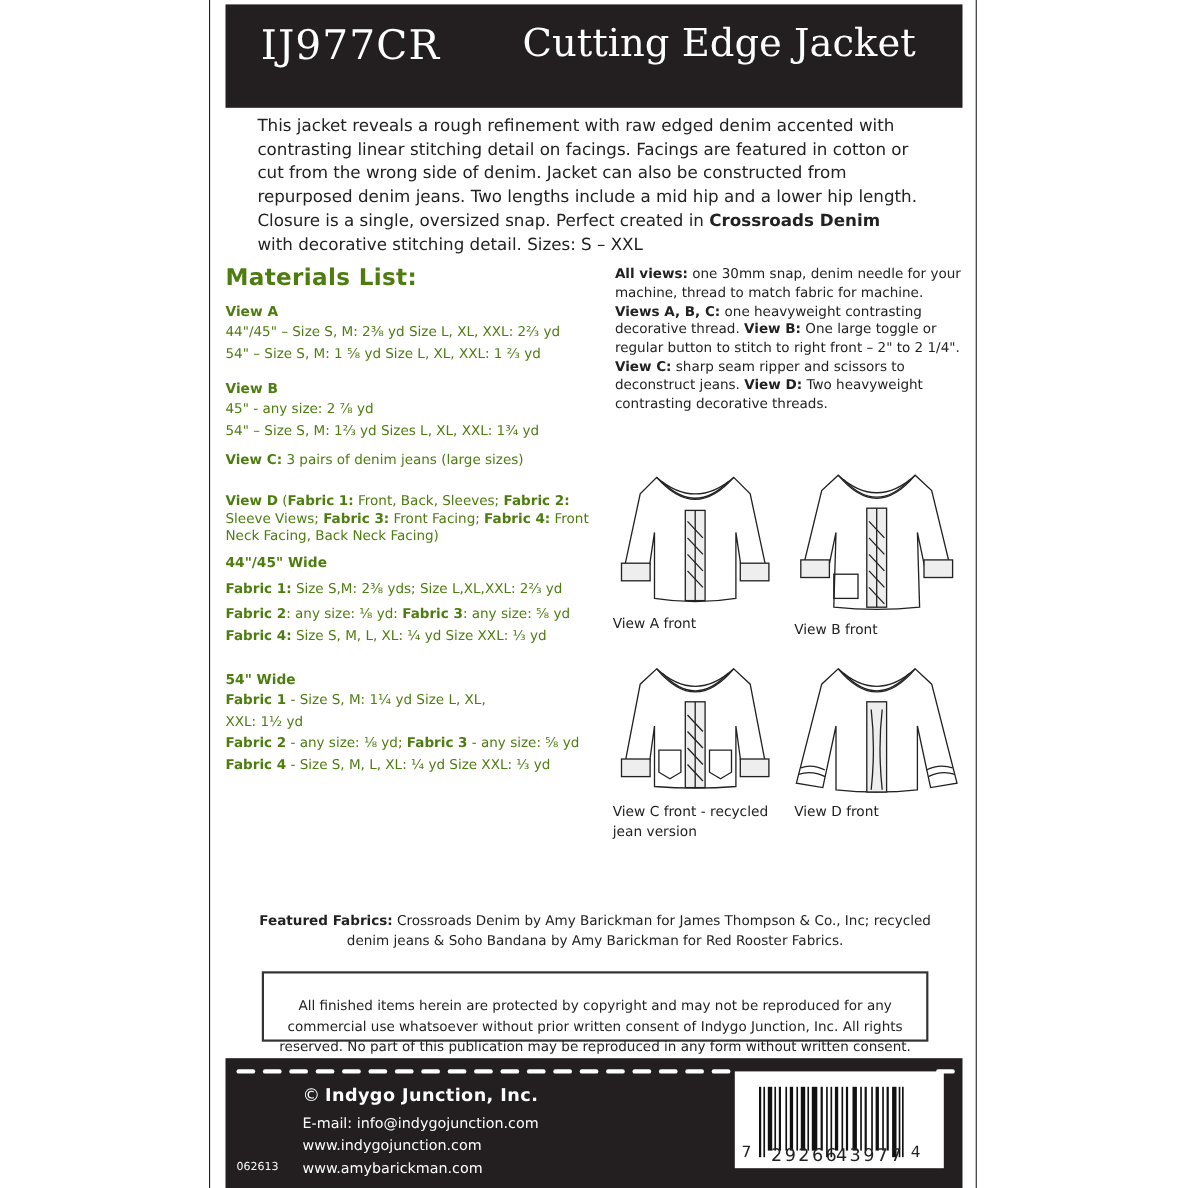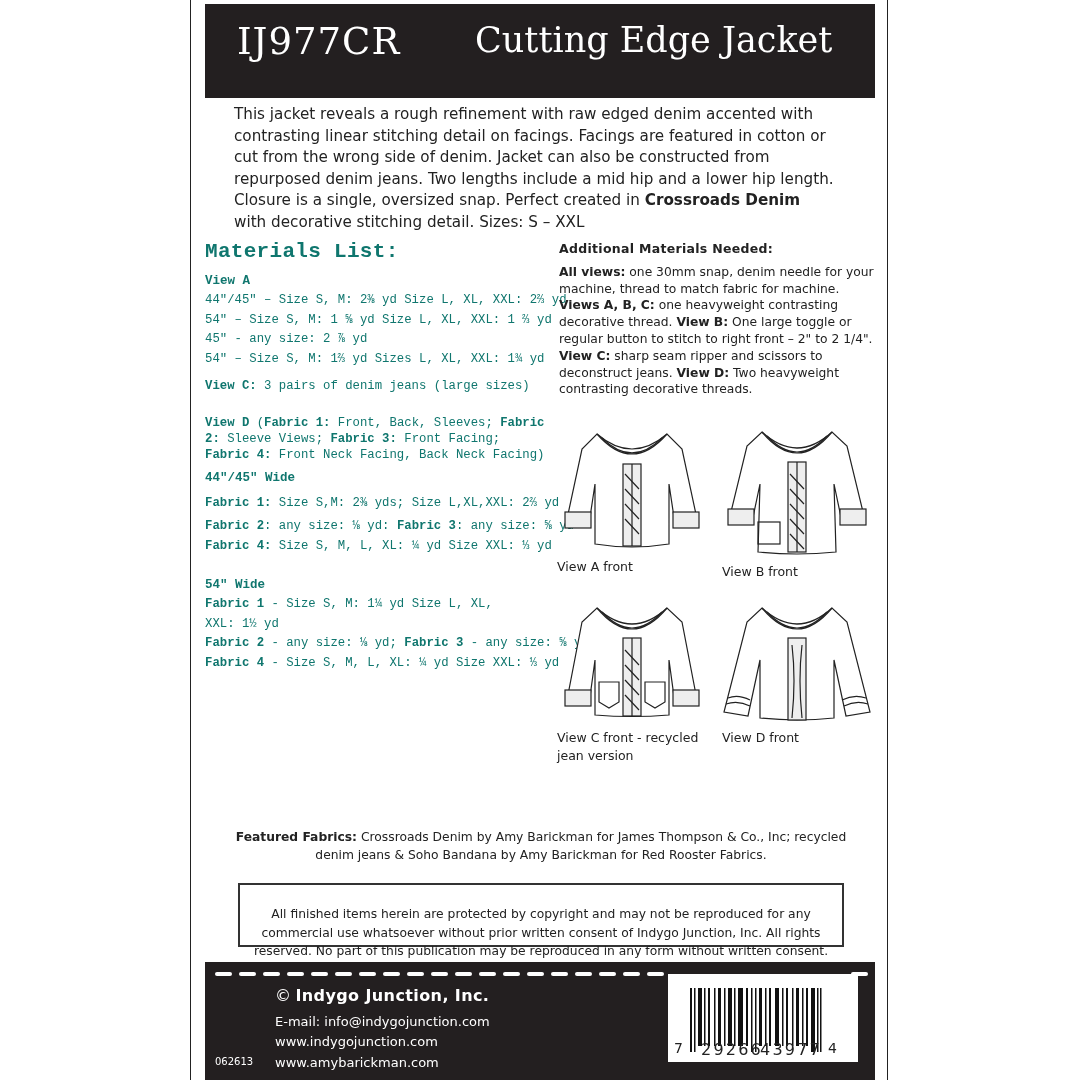--- a/index.html
+++ b/index.html
@@ -19,21 +19,21 @@
     position: absolute; left: 32px; top: 16px; font-family: "DejaVu Serif", serif; font-size: 37px; letter-spacing: 1px;
   }
   .header .title {
     position: absolute; left: 270px; top: 16px; font-family: "DejaVu Serif", serif; font-size: 35px;
   }
   .intro {
     position: absolute; left: 43px; top: 104px; width: 600px;
     font-size: 15.2px; line-height: 21.5px; color: #222;
   }
   .intro b { font-weight: bold; }
-  .left { position: absolute; left: 14px; top: 240px; width: 340px; font-size: 12.3px; color: #0f766e; font-family: Liberation Mono, monospace; }
+  .left { position: absolute; left: 14px; top: 240px; width: 340px; font-size: 12.3px; color: #4d7c0f; }
   .ml-title { font-size: 21px; font-weight: bold; margin: 0 0 8px 0; letter-spacing: 0.3px; }
   .h { font-weight: bold; font-size: 12.5px; margin-top: 9px; line-height: 19px; }
   .line { line-height: 19.5px; white-space: nowrap; }
   .para { line-height: 16px; }
   .right { position: absolute; left: 368px; top: 241px; width: 318px; font-size: 12.3px; line-height: 16.8px; color: #222; }
   .right .am-title { font-weight: bold; font-size: 12.5px; margin-bottom: 6px; letter-spacing: 0.3px; }
   .figs { position: absolute; left: 366px; top: 420px; width: 320px; height: 360px; }
   .fig { position: absolute; width: 150px; font-size: 12.5px; color: #222; }
   .fig svg { display: block; margin: 0 auto; }
   .fig .cap { margin-top: 4px; line-height: 18px; }
@@ -73,41 +73,41 @@
     <span>This jacket reveals a rough refinement with raw edged denim accented with contrasting linear stitching detail on facings.  Facings are featured in cotton or cut from the wrong side of denim. Jacket can also be constructed from repurposed denim jeans. Two lengths include a mid hip and a lower hip length. Closure is a single, oversized snap. Perfect created in </span><b>Crossroads Denim</b><span> with decorative stitching detail. Sizes: S – XXL</span>
   </div>
 
   <div class="left">
     <div class="ml-title">Materials List:</div>
 
     <div class="h">View A</div>
     <div class="line">44"/45" – Size S, M: 2⅜ yd  Size L, XL, XXL: 2⅔ yd</div>
     <div class="line">54" – Size S, M: 1 ⅝ yd Size L, XL, XXL: 1 ⅔ yd</div>
 
+    <div class="h" style="margin-top:12px">View B</div>
     <div class="line">45" - any size: 2 ⅞ yd</div>
     <div class="line">54" – Size S, M: 1⅔ yd Sizes L, XL, XXL: 1¾ yd</div>
 
     <div class="line" style="margin-top:8px"><b>View C:</b><span> 3 pairs of denim jeans (large sizes)</span></div>
 
     <div class="para" style="margin-top:18px"><b>View D</b> (<b>Fabric 1:</b><span> Front, Back, Sleeves; </span><b>Fabric 2:</b><span> Sleeve Views; </span><b>Fabric 3:</b><span> Front Facing; </span><b>Fabric 4:</b><span> Front Neck Facing, Back Neck Facing)</span></div>
 
     <div class="h" style="margin-top:6px">44"/45" Wide</div>
     <div class="line" style="margin-top:6px"><b>Fabric 1:</b><span> Size S,M: 2⅜ yds; Size L,XL,XXL:  2⅔ yd</span></div>
     <div class="line" style="margin-top:4px"><b>Fabric 2</b><span>: any size: ⅛ yd: </span><b>Fabric 3</b><span>: any size: ⅝ yd</span></div>
     <div class="line"><b>Fabric 4:</b><span> Size S, M, L, XL: ¼ yd Size XXL: ⅓ yd</span></div>
 
     <div class="h" style="margin-top:20px">54" Wide</div>
     <div class="line"><b>Fabric 1</b><span> - Size S, M: 1¼ yd Size L, XL,</span></div>
     <div class="line">XXL: 1½ yd</div>
     <div class="line"><b>Fabric 2</b><span> - any size: ⅛ yd; </span><b>Fabric 3</b><span> - any size: ⅝ yd</span></div>
     <div class="line"><b>Fabric 4</b><span> - Size S, M, L, XL: ¼ yd Size XXL: ⅓ yd</span></div>
   </div>
 
   <div class="right">
-    <div class="am-title">Additional Materials Needed:</div>
     <div><b>All views:</b><span> one 30mm snap, denim needle for your machine, thread to match fabric for machine. </span><b>Views A, B, C:</b><span> one heavyweight contrasting decorative thread. </span><b>View B:</b><span> One large toggle or regular button to stitch to right front – 2" to 2 1/4". </span><b>View C:</b><span> sharp seam ripper and scissors to deconstruct jeans. </span><b>View D:</b><span> Two heavyweight contrasting decorative threads.</span></div>
   </div>
 
   <div class="figs">
 
     <div class="fig" style="left:0;top:4px">
       <svg width="150" height="130" viewBox="0 0 150 130">
         <g fill="none" stroke="#222" stroke-width="1.2">
           <path d="M40 10 Q75 40 110 10 L125 25 L140 95 L118 100 L112 60 L112 120 Q75 126 38 120 L38 60 L32 100 L10 95 L25 25 Z" fill="#fff"></path>
           <path d="M40 10 Q75 50 110 10"></path>

